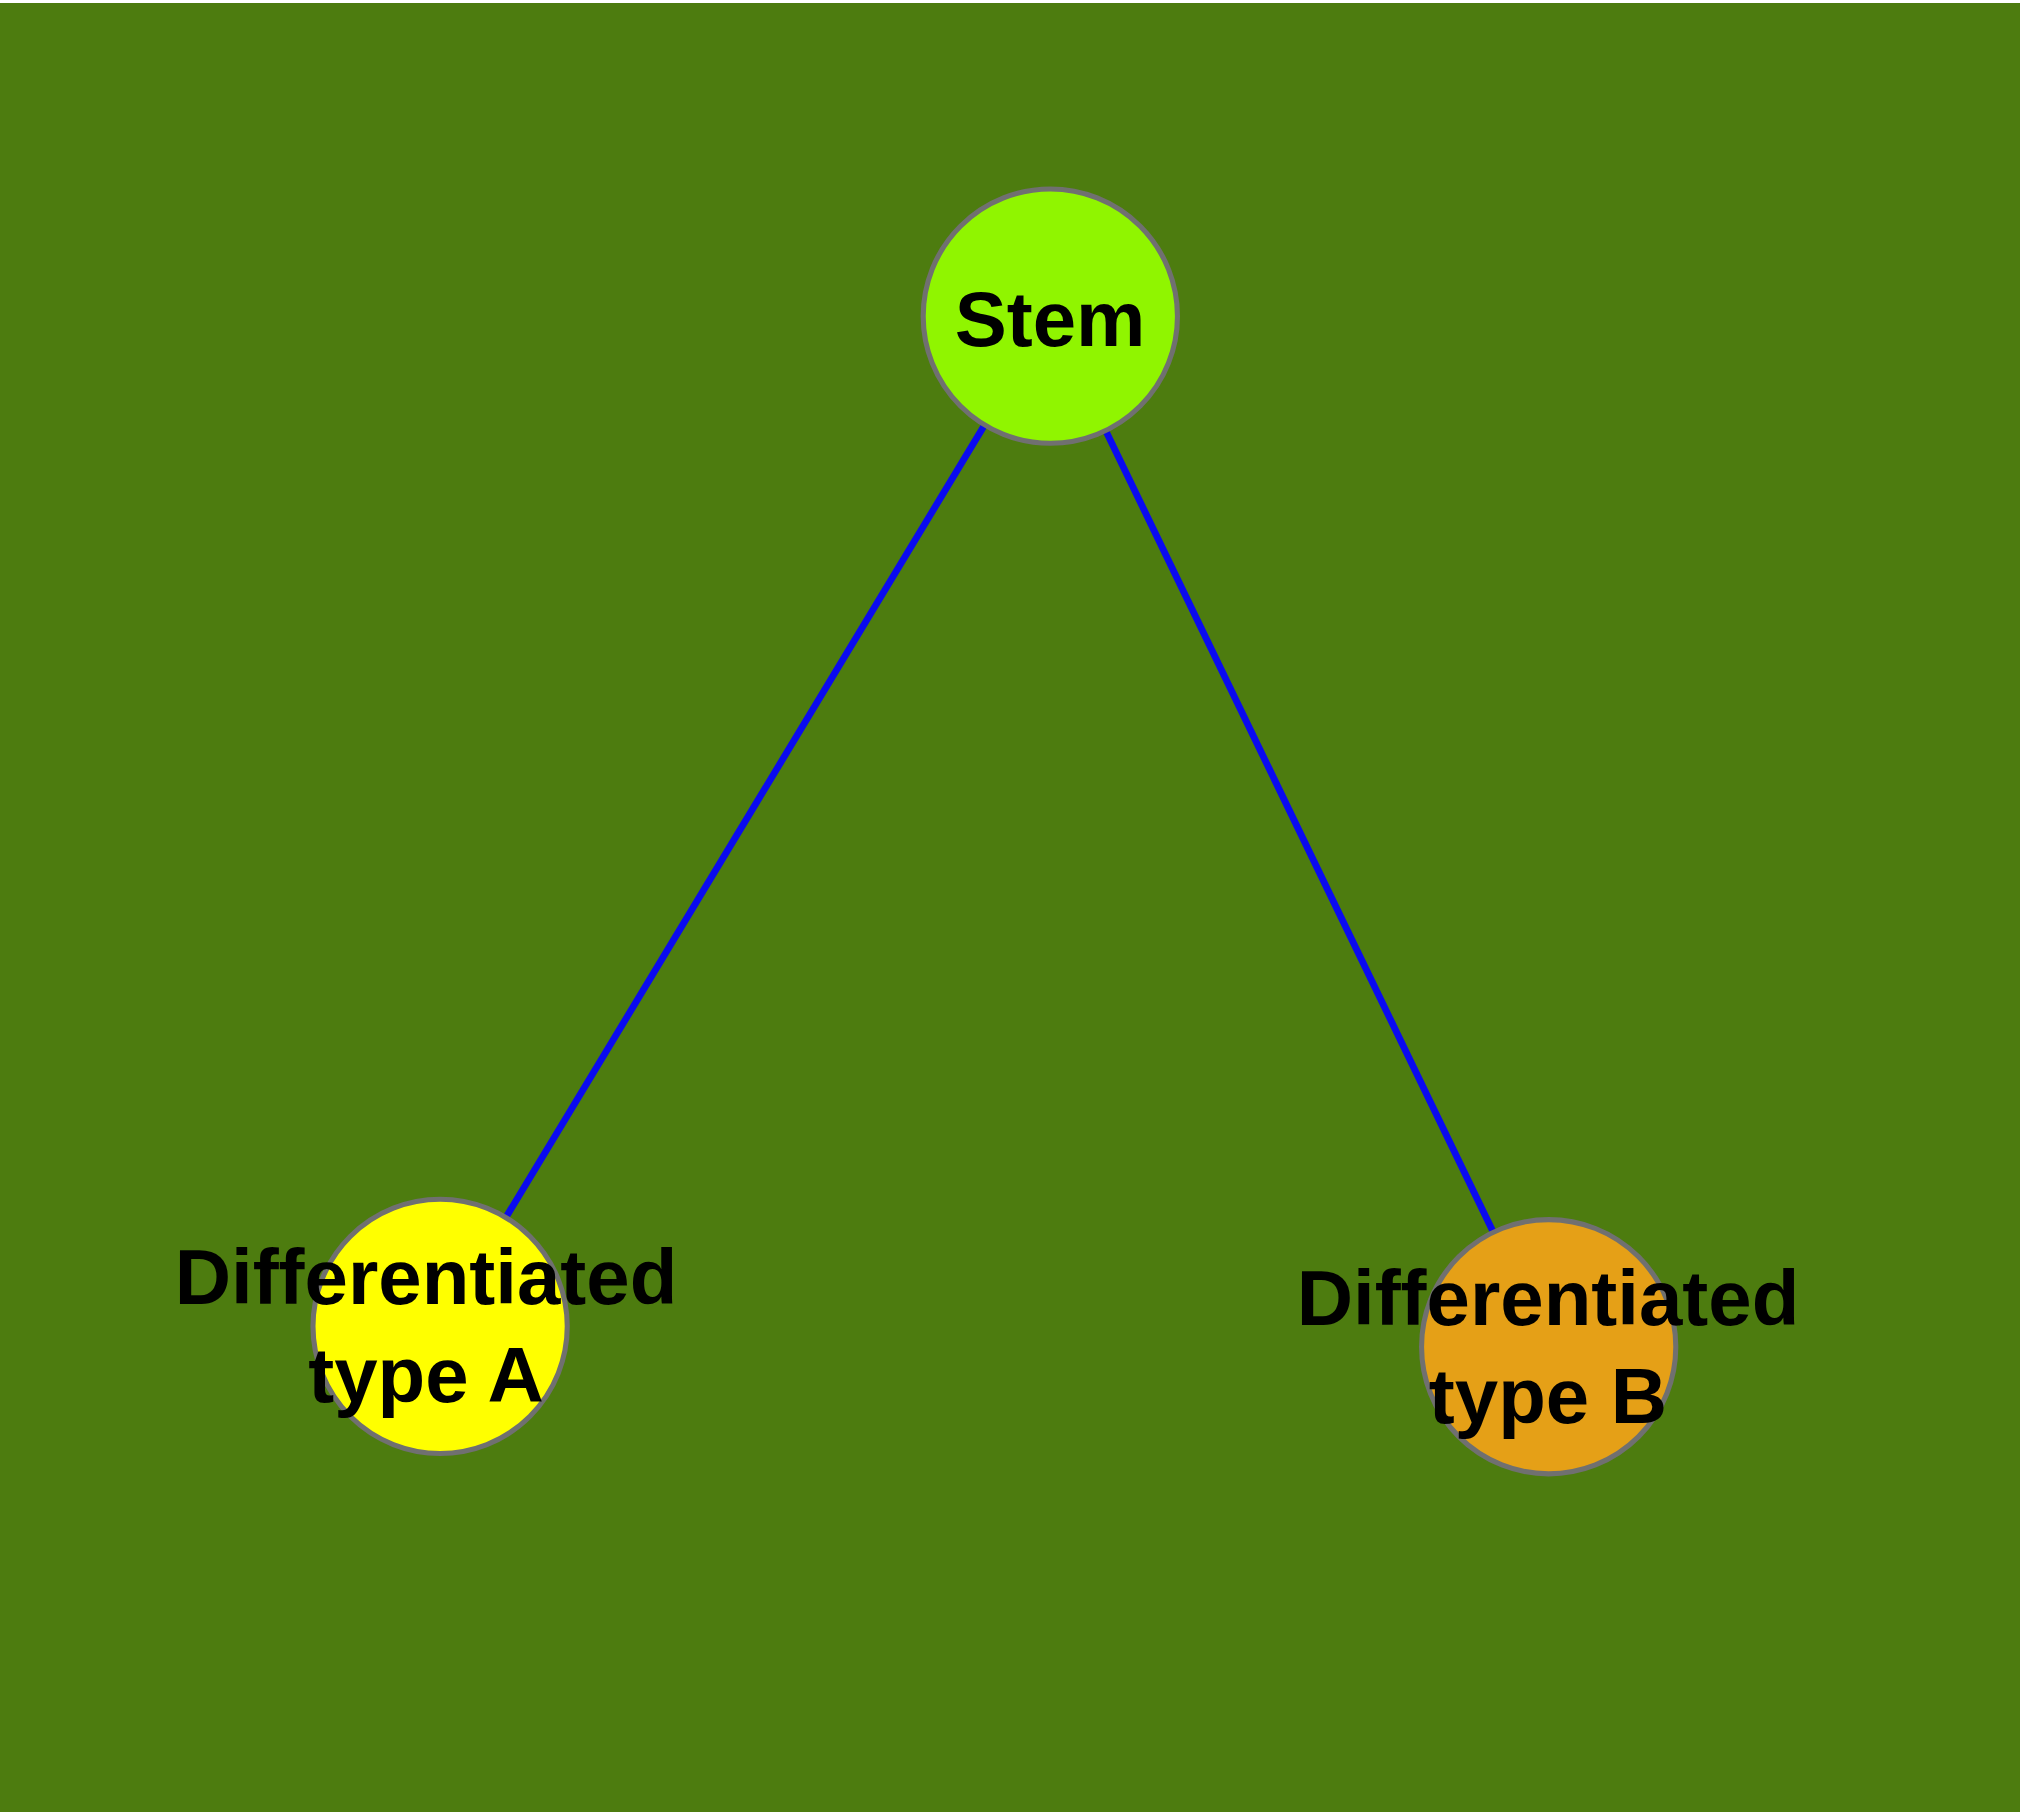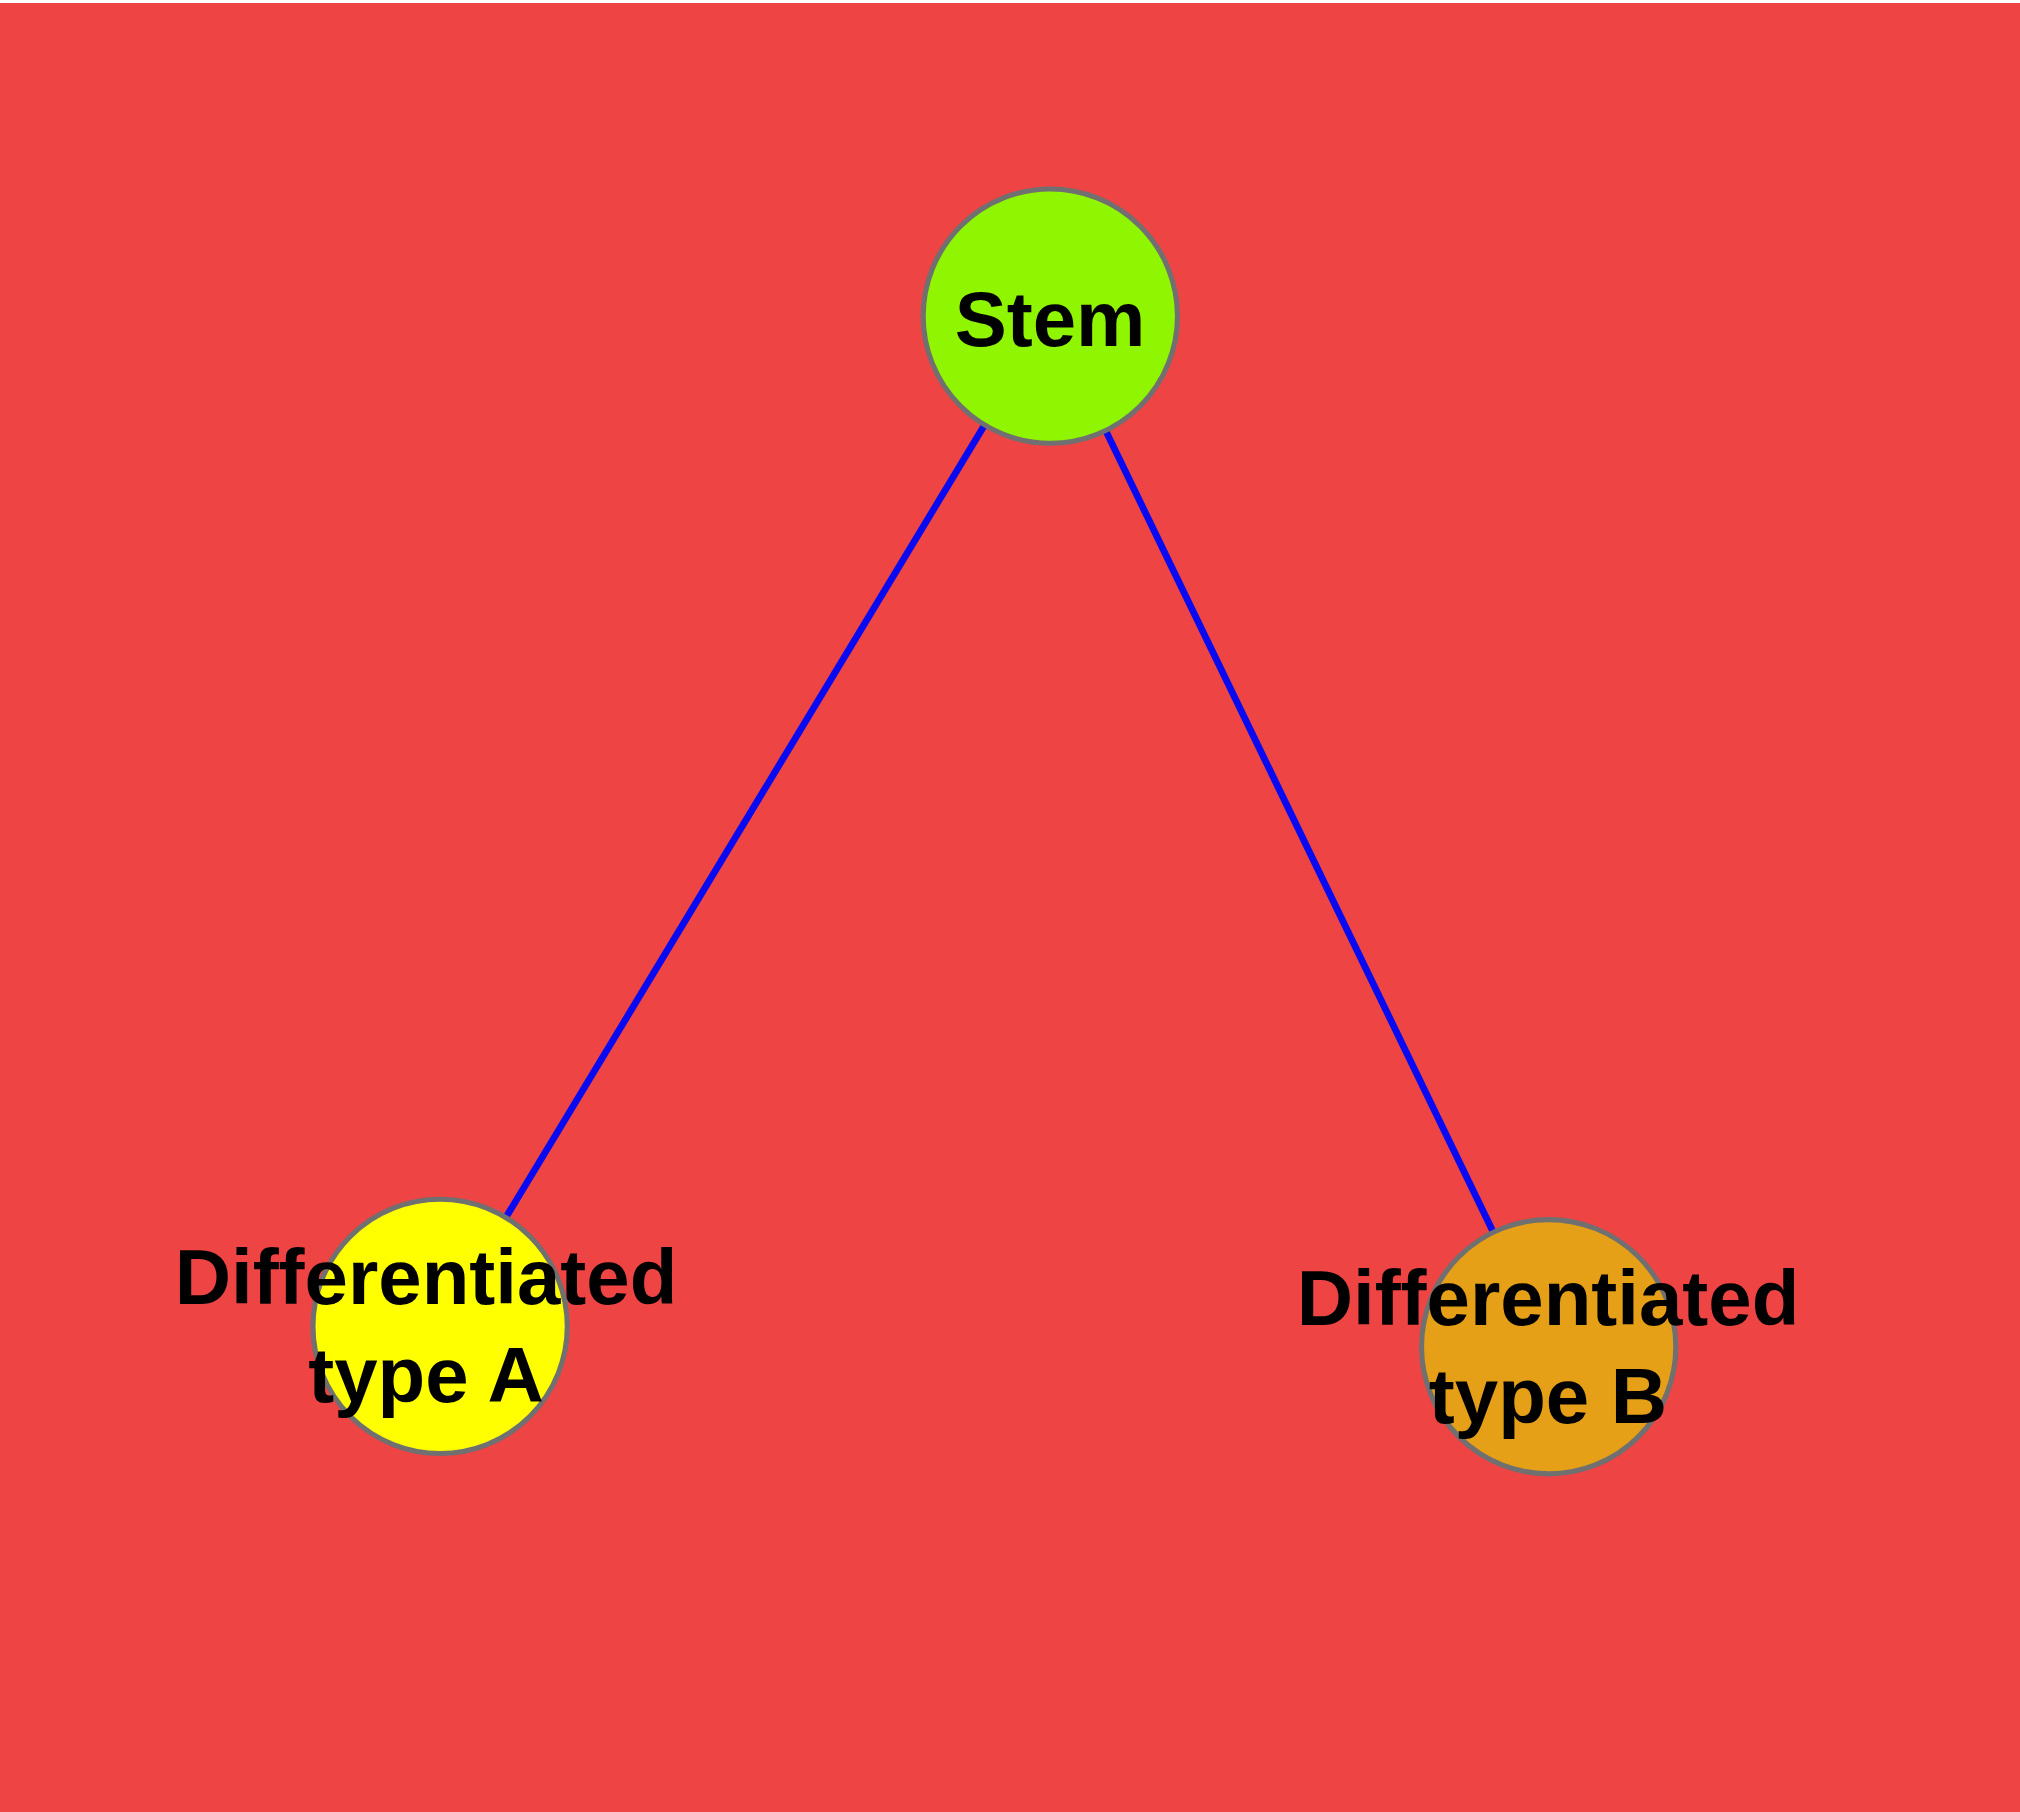--- a/index.html
+++ b/index.html
@@ -41,21 +41,21 @@
     letter-spacing: 0px;
     pointer-events: none;
   }
   .label-stem   { left: 1050px; top: 319px; }
   .label-type-a { left: 426px;  top: 1326px; }
   .label-type-b { left: 1548px; top: 1347px; }
 </style>
 </head>
 <body>
 
-<div class="stage" data-bg="diagram.background_color" style="background: #ef4444;">
+<div class="stage" data-bg="diagram.background_color" style="background: #4d7c0f;">
   <div class="top-strip" data-bg="diagram.top_border_color" style="background: rgb(255, 255, 255);"></div>
 
   <svg class="graph" viewBox="0 0 2384 2138">
 
     <line x1="1239" y1="373" x2="519" y2="1565" stroke="#0a0af0" stroke-width="8"></line>
     <line x1="1239" y1="373" x2="1827" y2="1589" stroke="#0a0af0" stroke-width="8"></line>
 
     <circle cx="1239" cy="373" r="150" fill="#90f500" stroke="#707070" stroke-width="6"></circle>
     <circle cx="519" cy="1565" r="150" fill="#ffff00" stroke="#707070" stroke-width="6"></circle>
     <circle cx="1827" cy="1589" r="150" fill="#e5a017" stroke="#707070" stroke-width="6"></circle>

